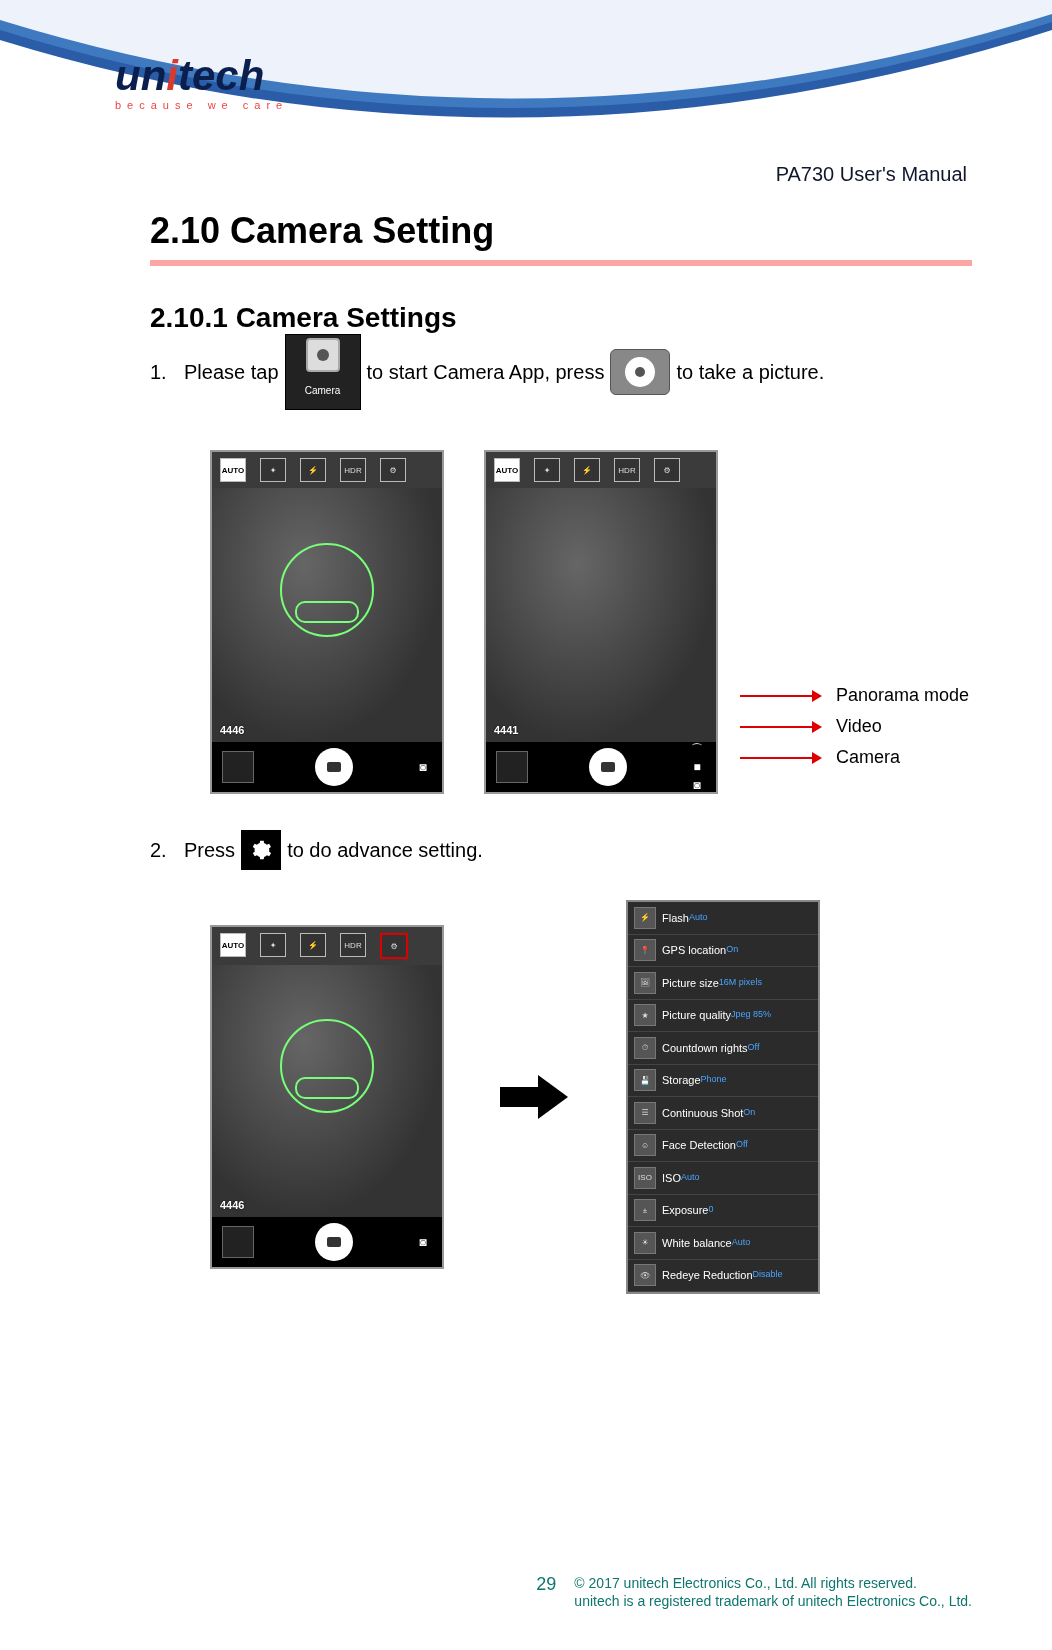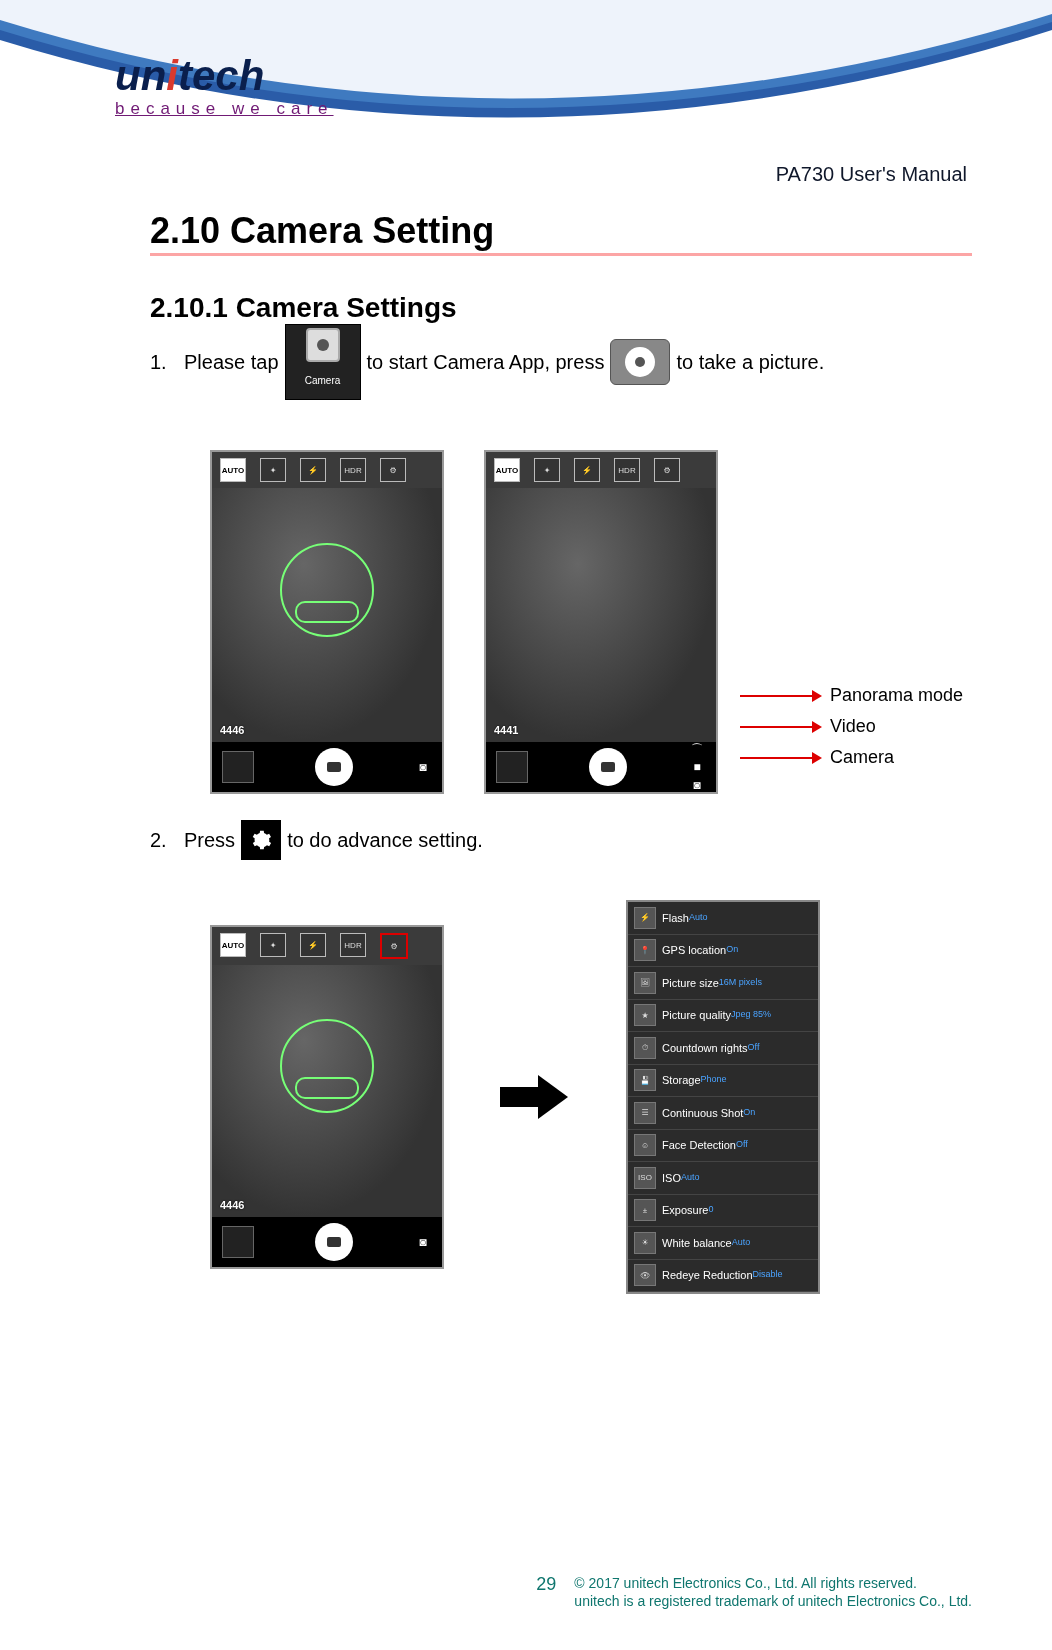--- a/index.html
+++ b/index.html
@@ -37,46 +37,45 @@
   }
   .logo-main {
     font-size: 42px;
     font-weight: bold;
     font-style: italic;
     color: #0a1f4d;
     line-height: 1;
   }
   .logo-main .dot { color: #d93a2e; }
   .logo-sub {
-    font-size: 17px;
+    font-size: 11px;
     letter-spacing: 6px;
-    color: #701a75;
+    color: #ef4444;
     margin-top: 2px;
-    text-decoration: underline;
   }
   .manual-title {
     position: absolute;
     top: 163px;
     right: 85px;
     font-size: 20px;
     color: #0f172a;
   }
 
   
   .content {
     position: absolute;
     left: 150px;
     right: 80px;
     top: 210px;
   }
   .section-heading {
     font-size: 36px;
     font-weight: bold;
-    padding-bottom: 1px;
-    border-bottom: 3px solid #fca5a5;
+    padding-bottom: 8px;
+    border-bottom: 6px solid #fca5a5;
     margin-bottom: 36px;
   }
   .sub-heading {
     font-size: 28px;
     font-weight: bold;
   }
   ol.steps {
     list-style: none;
     padding: 0;
     margin: 0;
@@ -198,21 +197,21 @@
   .mode{width:18px;height:14px;display:flex;align-items:center;justify-content:center;color:#fff;font-size:12px;}
 
   
   .labels-col {
     position:absolute;
     left:590px;
     top:475px;
     display:flex;flex-direction:column;gap:10px;
     font-size:18px;
   }
-  .label-row{display:flex;align-items:center;gap:10px;}
+  .label-row{display:flex;align-items:center;gap:16px;}
   .arrow{width:80px;height:2px;background:#d00;position:relative;}
   .arrow::after{
     content:"";position:absolute;right:-2px;top:-5px;
     border-left:10px solid #d00;border-top:6px solid transparent;border-bottom:6px solid transparent;
   }
 
   .big-arrow{
     width:70px;height:44px;position:relative;margin:0 16px;
   }
   .big-arrow::before{

